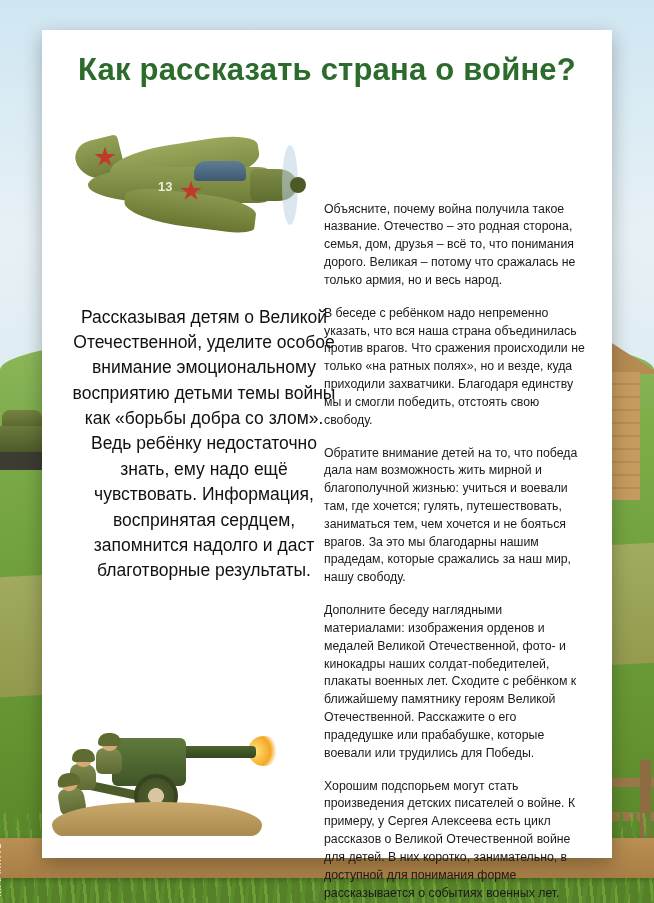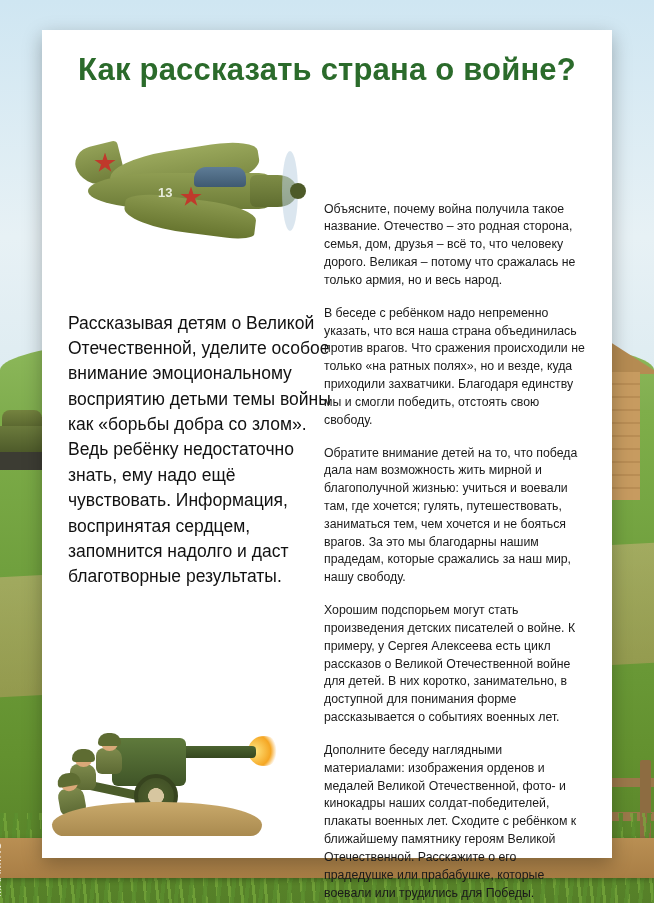--- a/index.html
+++ b/index.html
@@ -102,21 +102,21 @@
     letter-spacing: .2px;
   }
 
   
   .cols {
     position: relative;
     margin-top: 18px;
     height: 740px;
   }
   .col-left {
-    position: absolute; left: 0; top: 8px; width: 272px; height: 740px;
+    position: absolute; left: 0; top: 2px; width: 272px; height: 740px; text-align: center;
   }
   .col-right {
     position: absolute; right: 0; top: 94px; width: 262px;
   }
   .lead {
     margin: 0;
     padding-top: 196px;
     font-size: 17.5px;
     line-height: 1.45;
     color: #111;
@@ -318,25 +318,25 @@
           <div class="plane-hub"></div>
           <div class="star star-a"></div>
           <div class="star star-b"></div>
           <div class="plane-num">13</div>
         </div>
 
         <p class="lead">Рассказывая детям о Великой Отечественной, уделите особое внимание эмоциональному восприятию детьми темы войны как «борьбы добра со злом». Ведь ребёнку недостаточно знать, ему надо ещё чувствовать. Информация, воспринятая сердцем, запомнится надолго и даст благотворные результаты.</p>
       </div>
 
       <div class="col-right">
-        <p class="para">Объясните, почему война получила такое название. Отечество – это родная сторона, семья, дом, друзья – всё то, что человеку дорого. Великая – потому что сражалась не только армия, но и весь народ.</p>
+        <p class="para">Объясните, почему война получила такое название. Отечество – это родная сторона, семья, дом, друзья – всё то, что понимания дорого. Великая – потому что сражалась не только армия, но и весь народ.</p>
         <p class="para">В беседе с ребёнком надо непременно указать, что вся наша страна объединилась против врагов. Что сражения происходили не только «на ратных полях», но и везде, куда приходили захватчики. Благодаря единству мы и смогли победить, отстоять свою свободу.</p>
         <p class="para">Обратите внимание детей на то, что победа дала нам возможность жить мирной и благополучной жизнью: учиться и воевали там, где хочется; гулять, путешествовать, заниматься тем, чем хочется и не бояться врагов. За это мы благодарны нашим прадедам, которые сражались за наш мир, нашу свободу.</p>
+        <p class="para">Дополните беседу наглядными материалами: изображения орденов и медалей Великой Отечественной, фото- и кинокадры наших солдат-победителей, плакаты военных лет. Сходите с ребёнком к ближайшему памятнику героям Великой Отечественной. Расскажите о его прадедушке или прабабушке, которые воевали или трудились для Победы.</p>
         <p class="para">Хорошим подспорьем могут стать произведения детских писателей о войне. К примеру, у Сергея Алексеева есть цикл рассказов о Великой Отечественной войне для детей. В них коротко, занимательно, в доступной для понимания форме рассказывается о событиях военных лет.</p>
-        <p class="para">Дополните беседу наглядными материалами: изображения орденов и медалей Великой Отечественной, фото- и кинокадры наших солдат-победителей, плакаты военных лет. Сходите с ребёнком к ближайшему памятнику героям Великой Отечественной. Расскажите о его прадедушке или прабабушке, которые воевали или трудились для Победы.</p>
       </div>
 
     </div>
   </div>
 
   <div class="artillery">
     <div class="gun-flash"></div>
     <div class="gun-barrel"></div>
     <div class="gun-shield"></div>
     <div class="gun-leg"></div>

